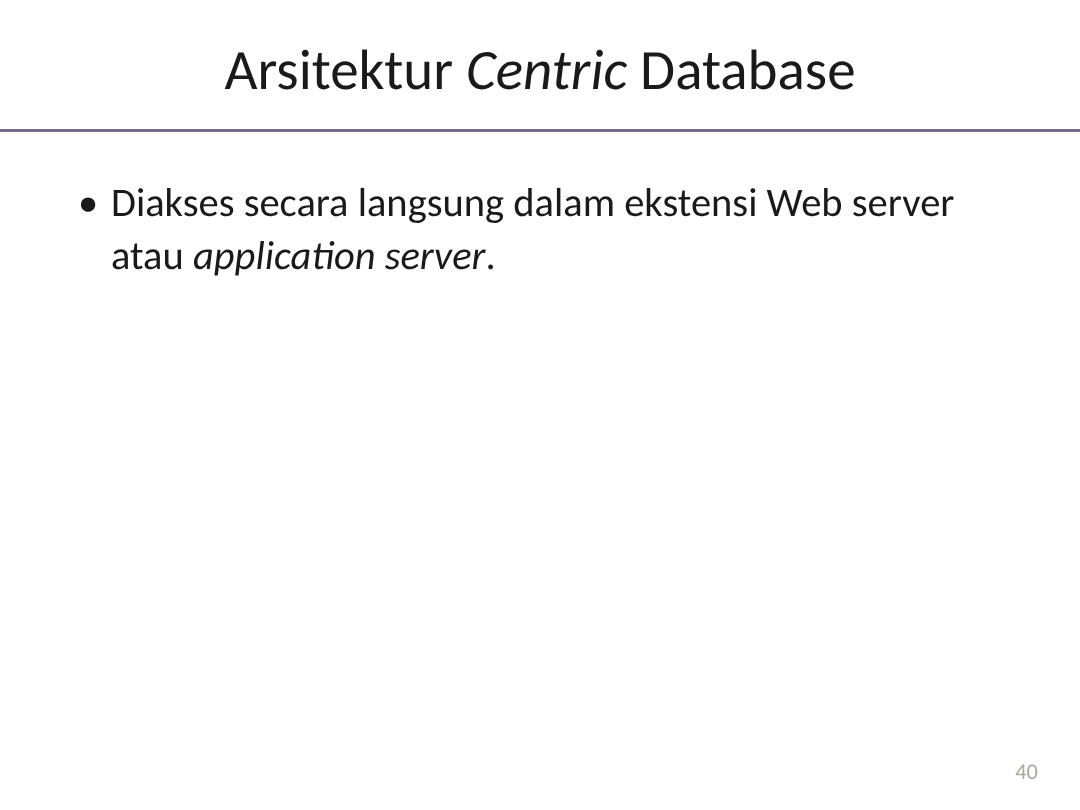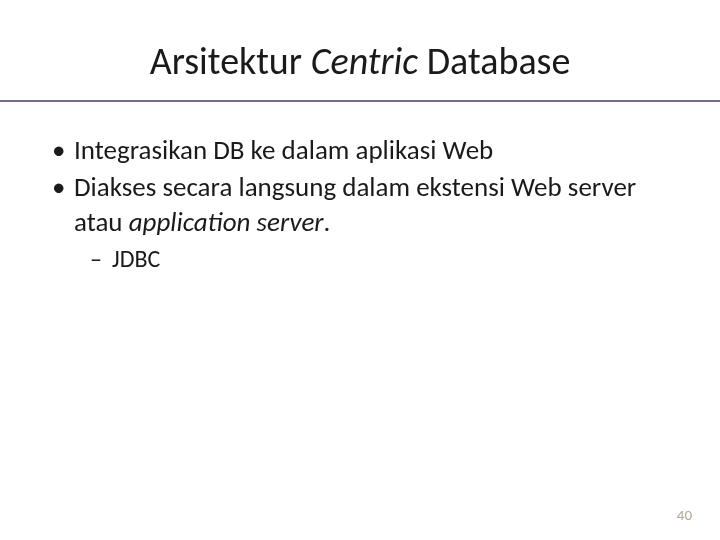--- a/index.html
+++ b/index.html
@@ -11,21 +11,21 @@
       width: 720px;
       height: 540px;
       background: #ffffff;
       font-family: Calibri, 'Segoe UI', Arial, sans-serif;
       position: relative;
       overflow: hidden;
     }
     .slide {
       width: 100%;
       height: 100%;
-      padding: 38px 40px 20px 40px;
+      padding: 24px 40px 20px 40px;
       position: relative;
     }
     .title {
       font-size: 38px;
       color: #1a1a1a;
       text-align: center;
       font-weight: 400;
       margin-bottom: 16px;
     }
     .title .italic {
@@ -91,26 +91,20 @@
 <body>
 
 <div class="slide">
   <h1 class="title">
     <span>Arsitektur </span><span class="italic">Centric</span><span> Database</span>
   </h1>
   <hr class="divider">
   <div class="content">
     <ul class="bullet-list">
       <li class="bullet-item">
-        <span>Integrasikan DB ke dalam aplikasi Web</span>
-      </li>
-      <li class="bullet-item">
         <span>Diakses secara langsung dalam ekstensi Web server atau </span><span class="italic-text">application server</span><span>.</span>
       </li>
     </ul>
     <ul class="sub-list">
-      <li class="sub-item">
-        <span>JDBC</span>
-      </li>
     </ul>
   </div>
   <div class="page-number">40</div>
 </div>
 
 </body></html>

